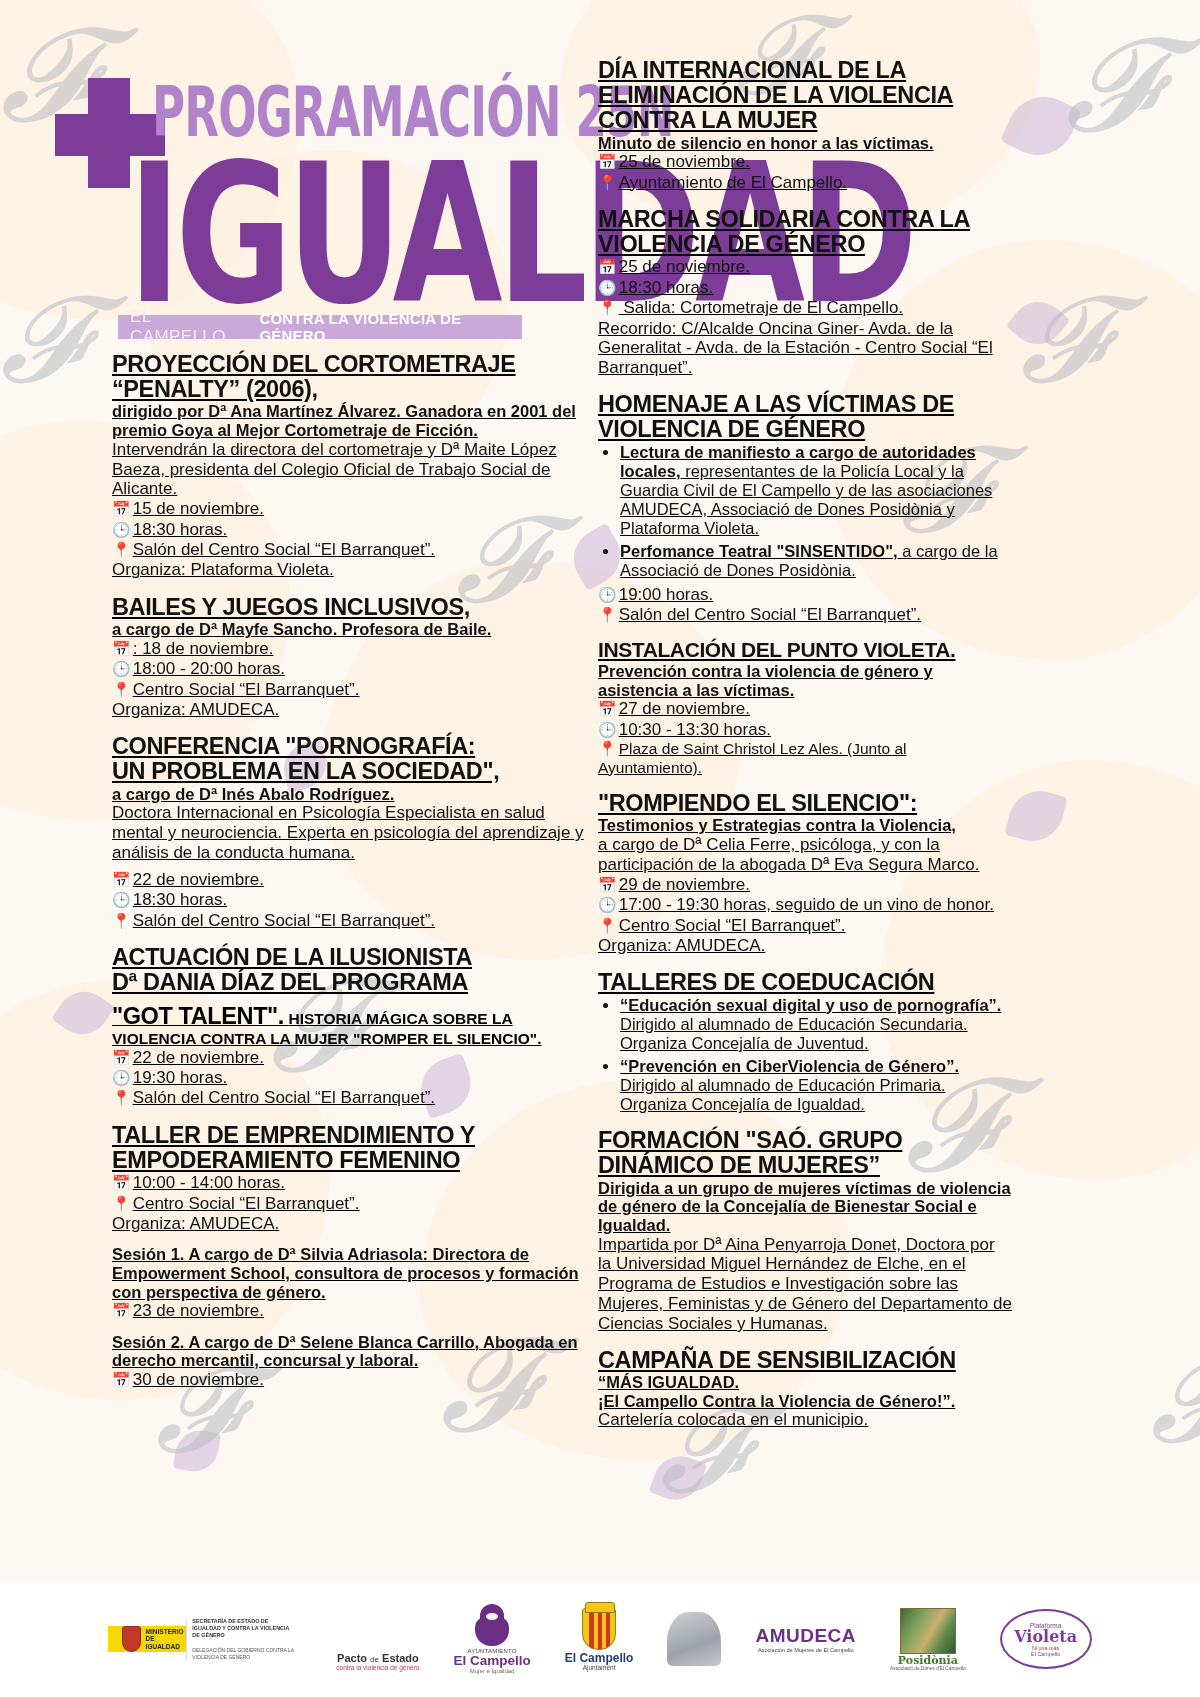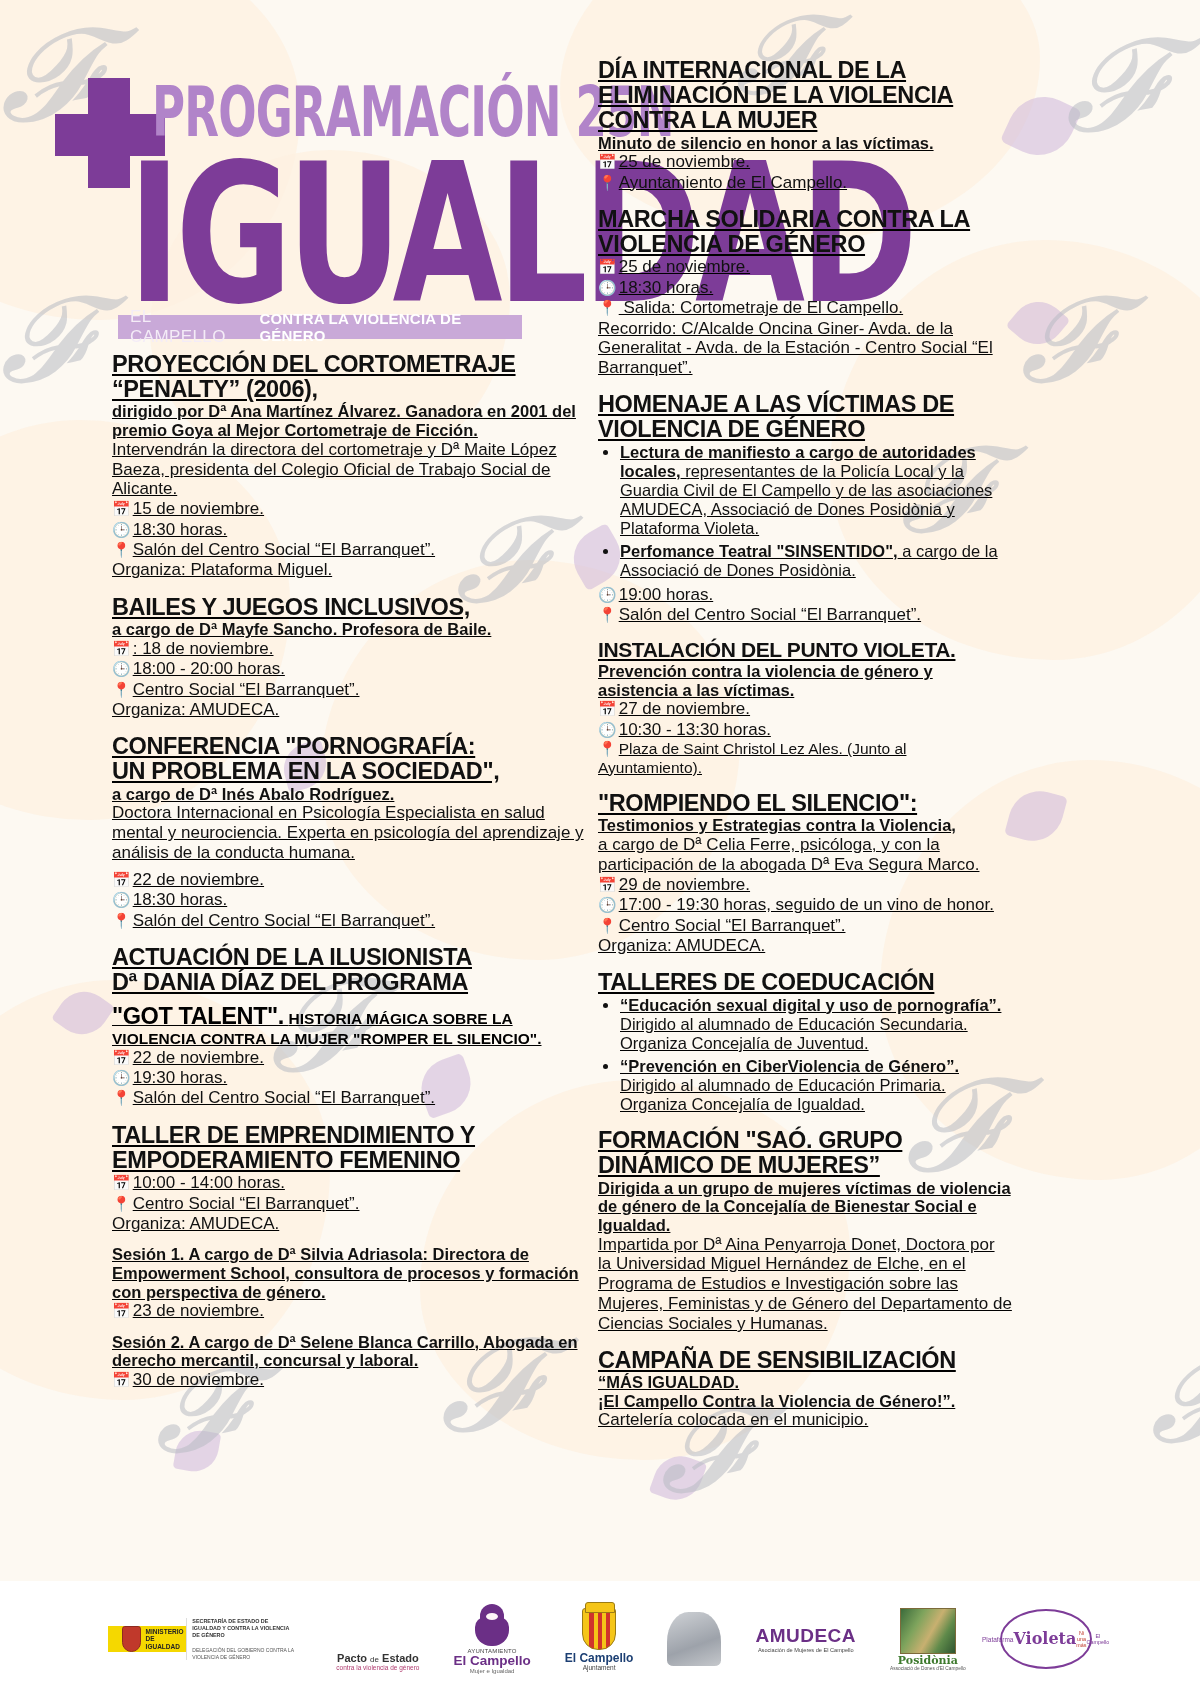--- a/index.html
+++ b/index.html
@@ -250,21 +250,21 @@
       linear-gradient(120deg,#3b6b3b,#7da35c 30%,#c8b070 55%,#5f8a4a 75%,#2f5530);
     border:1px solid #7c6a3a;
   }
   .l-posi .t1 { font-size:11px; font-weight:bold; color:#3e7a2e; font-family:"DejaVu Serif", serif; line-height:1;}
   .l-posi .t2 { font-size:4.8px; color:#555; }
 
   .l-viol { text-align:center; }
   .l-viol .oval {
     width:92px; height:60px;
     border:2px solid #7d3c98; border-radius:50%;
-    display:flex; align-items:center; justify-content:center;
+    display:flex; flex-direction:column; align-items:center; justify-content:center;
     background:#fff;
   }
   .l-viol .t1 { font-size:6.5px; color:#7d3c98; }
   .l-viol .t2 { font-size:16px; font-weight:bold; color:#7d3c98; font-family:"DejaVu Serif", serif; line-height:1; }
   .l-viol .t3 { font-size:5.4px; color:#c0392b; }
   .l-viol .t4 { font-size:5.4px; color:#7d3c98; }
 </style>
 </head>
 <body>
 
@@ -320,21 +320,21 @@
     <div class="col col-left">
 
       <div class="ev">
         <h2 class="ev-title">PROYECCIÓN DEL CORTOMETRAJE</h2>
         <h2 class="ev-title">“PENALTY” (2006),</h2>
         <p class="ev-sub">dirigido por Dª Ana Martínez Álvarez. Ganadora en 2001 del premio Goya al Mejor Cortometraje de Ficción.</p>
         <p class="ev-body">Intervendrán la directora del cortometraje y Dª Maite López Baeza, presidenta del Colegio Oficial de Trabajo Social de Alicante.</p>
         <span class="ev-line"><span class="ic">📅</span><span>15 de noviembre.</span></span>
         <span class="ev-line"><span class="ic">🕒</span><span>18:30 horas.</span></span>
         <span class="ev-line"><span class="ic">📍</span><span>Salón del Centro Social “El Barranquet”.</span></span>
-        <span class="ev-line">Organiza: Plataforma Miguel.</span>
+        <span class="ev-line">Organiza: Plataforma Violeta.</span>
       </div>
 
       <div class="ev">
         <h2 class="ev-title">BAILES Y JUEGOS INCLUSIVOS,</h2>
         <p class="ev-sub">a cargo de Dª Mayfe Sancho. Profesora de Baile.</p>
         <span class="ev-line"><span class="ic">📅</span><span>: 18 de noviembre.</span></span>
         <span class="ev-line"><span class="ic">🕒</span><span>18:00 - 20:00 horas.</span></span>
         <span class="ev-line"><span class="ic">📍</span><span>Centro Social “El Barranquet”.</span></span>
         <span class="ev-line">Organiza: AMUDECA.</span>
       </div>

